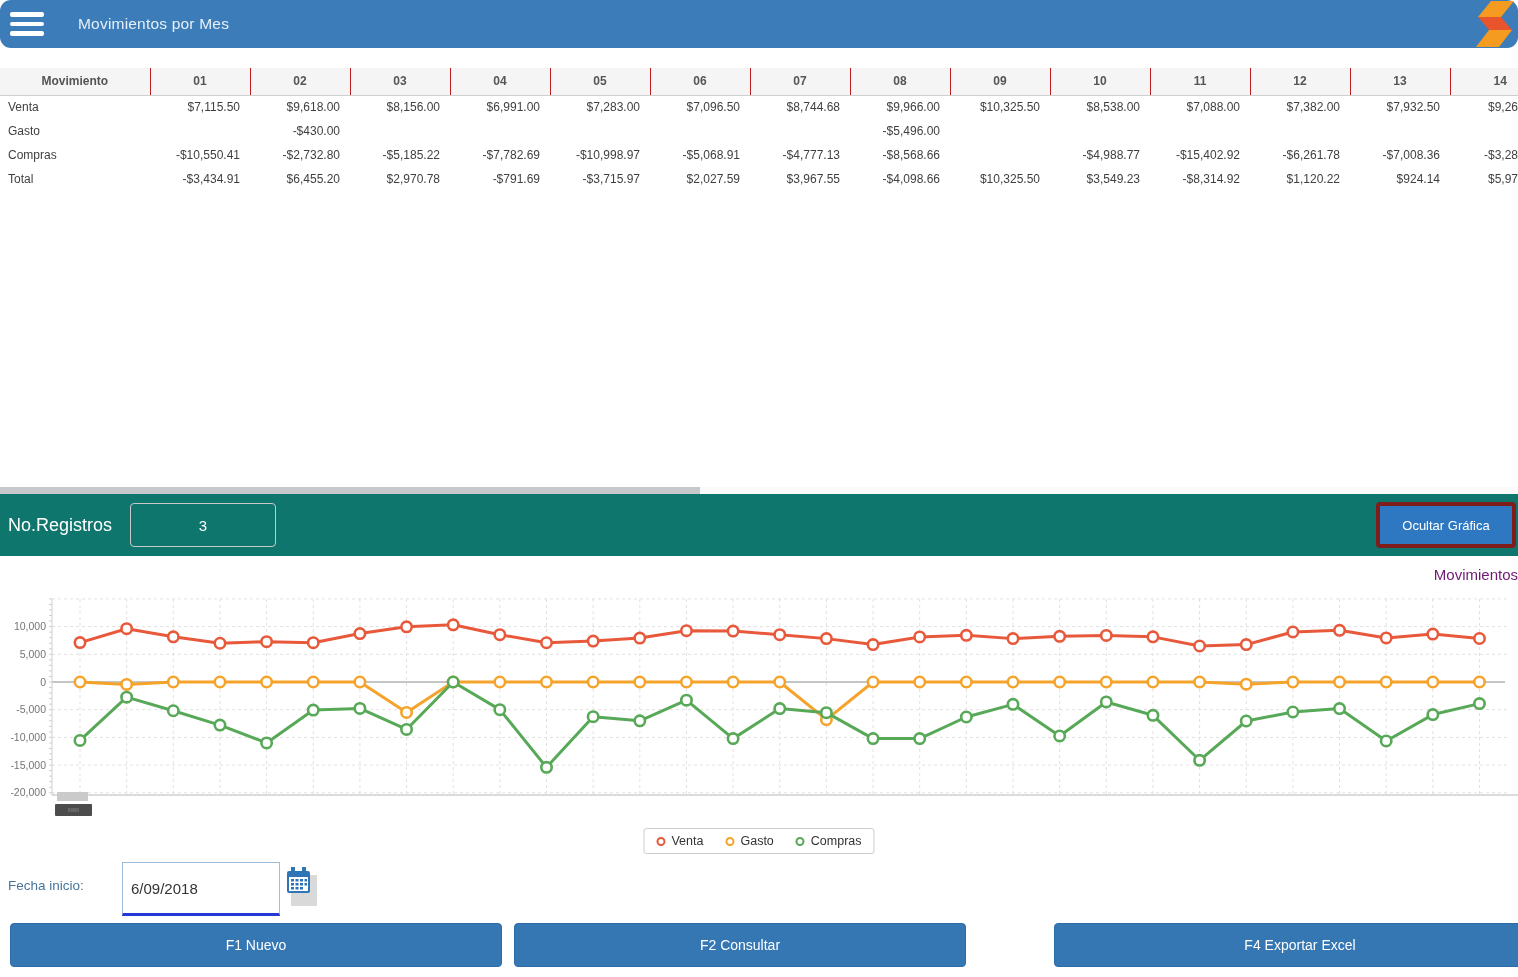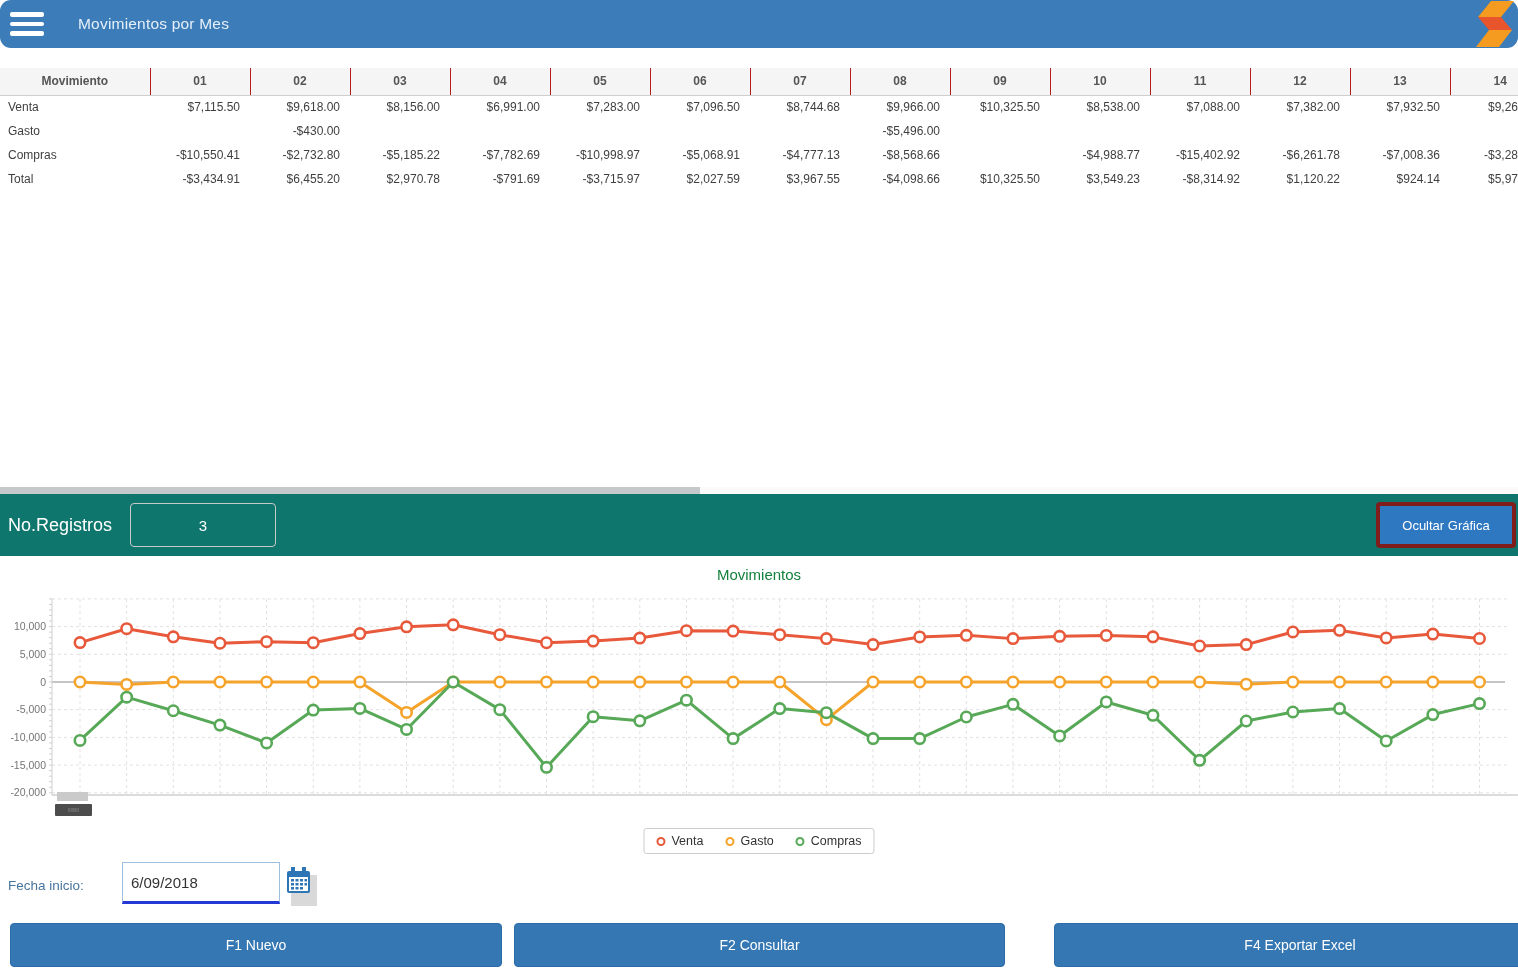--- a/index.html
+++ b/index.html
@@ -31,44 +31,44 @@
 
   
   .graybar { position:absolute; left:0; top:494px; width:1518px; height:62px; background:#0f766e; }
   .registros-label { position:absolute; left:8px; top:0; height:62px; line-height:62px; color:#fff; font-size:18px; }
   .registros-input { position:absolute; left:130px; top:9px; width:146px; height:44px; background:transparent;
                      border:1px solid #C9C9C9; border-radius:4px; color:#fff; font-size:15px; text-align:center; outline:none; }
   .toggle-chart-btn { position:absolute; right:2px; top:8px; width:140px; height:46px; background:#2E78C2;
                       border:4px solid #7f1d1d; border-radius:4px; color:#fff; font-size:13px; cursor:pointer; }
 
   
-  .chart-title { position:absolute; left:0; top:566px; width:1518px; text-align:center; font-size:15px; color:#15803d; }
+  .chart-title { position:absolute; left:0; top:566px; width:1518px; text-align:right; font-size:15px; color:#701a75; }
   .chart-svg { position:absolute; left:0; top:596px; width:1518px; height:230px; }
   .chart-minithumb { position:absolute; left:57px; top:792px; width:31px; height:9px; background:#CACACA; }
   .axis-badge { position:absolute; left:55px; top:804px; width:37px; height:12px; background:#4C4C4C; border-radius:1px;
                 overflow:hidden; color:#9a9a9a; font-size:4px; line-height:12px; text-align:center; letter-spacing:0; }
   .legend { position:absolute; top:828px; left:50%; transform:translateX(-50%); display:flex; align-items:center; gap:22px;
             background:#fff; border:1px solid #CCC; border-radius:3px; padding:5px 12px; }
   .legend-item { display:flex; align-items:center; gap:6px; cursor:pointer; }
   .legend-ring { width:9px; height:9px; border-radius:50%; border:2.5px solid #999; background:#fff; }
   .legend-label { font-size:12.5px; color:#333; }
 
   
   .fecha-label { position:absolute; left:8px; top:878px; font-size:13.5px; color:#47749C; }
-  .fecha-input { position:absolute; left:122px; top:862px; width:158px; height:42px; background:#fff;
+  .fecha-input { position:absolute; left:122px; top:862px; width:158px; height:54px; background:#fff;
                  border:1px solid #9EBFDE; border-bottom:3px solid #2438D6; padding-left:8px; font-size:15px; color:#333; outline:none; }
   .calendar-wrap { position:absolute; left:286px; top:867px; width:32px; height:40px; cursor:pointer; }
   .calendar-shadow { position:absolute; left:5px; top:8px; width:26px; height:31px; background:#D9D9D9; }
   .calendar-svg { position:absolute; left:0; top:0; }
 
   
   .action-btn { position:absolute; top:923px; height:44px; background:#3477B3; border:1px solid #2D6CA8;
                 border-radius:4px; color:#fff; font-size:14px; cursor:pointer; }
   .btn-1 { left:10px;   width:492px; }
-  .btn-2 { left:514px;  width:491px; }
+  .btn-2 { left:514px;  width:452px; }
   .btn-3 { left:1054px; width:492px; }
 </style>
 </head>
 <body>
 
 <div class="app">
 
   <div class="header">
     <div class="hamburger">
       <span></span>

